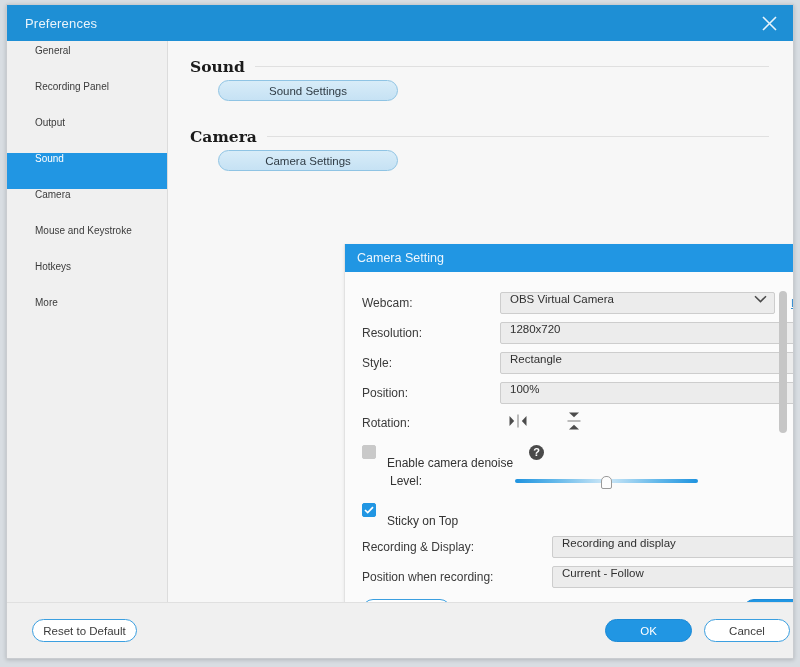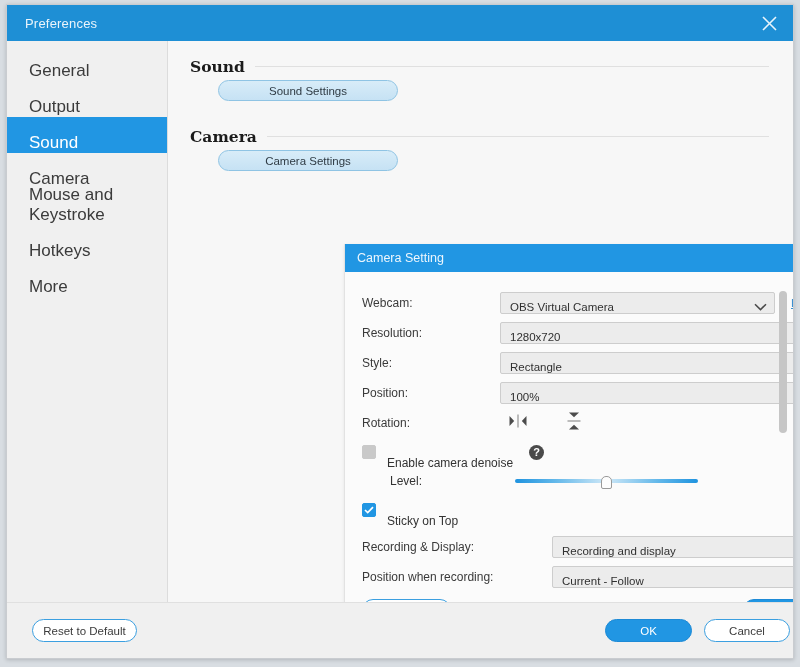--- a/index.html
+++ b/index.html
@@ -72,23 +72,23 @@
     width: 161px;
     flex: 0 0 161px;
     background: #f0f0f0;
     border-right: 1px solid #dcdcdc;
     padding-top: 4px;
     box-sizing: border-box;
   }
   .side-item {
     height: 36px;
     display: flex;
-    align-items: flex-end;
-    padding-left: 22px;
-    font-size: 17px;
+    align-items: flex-start;
+    padding-left: 28px;
+    font-size: 10px;
     color: #3b3b3b;
     cursor: pointer;
     box-sizing: border-box;
   }
   .side-item.active {
     background: #2196e3;
     color: #ffffff;
   }
 
   
@@ -183,21 +183,21 @@
   }
   .flabel.w1 { width: 138px; }
   .flabel.w2 { width: 190px; }
 
   .sel {
     height: 22px;
     background: #ececec;
     border: 1px solid #cdcdcd;
     border-radius: 2px;
     display: flex;
-    align-items: flex-end;
+    align-items: flex-start;
     justify-content: space-between;
     padding: 0 7px 0 9px;
     font-size: 11.5px;
     color: #303030;
     box-sizing: border-box;
     cursor: pointer;
   }
   .sel .chev { color: #555; flex: 0 0 auto; margin-left: 6px; }
 
   .link {
@@ -363,20 +363,23 @@
           </svg>
         </span>
       </div>
     </div>
 
     <div class="body-split">
 
       <div class="sidebar">
         <div class="side-item">
             <span>General</span>
+          </div>
+        <div class="side-item">
+            <span>Recording Panel</span>
           </div>
         <div class="side-item">
             <span>Output</span>
           </div>
         <div class="side-item active">
             <span>Sound</span>
           </div>
         <div class="side-item">
             <span>Camera</span>
           </div>

